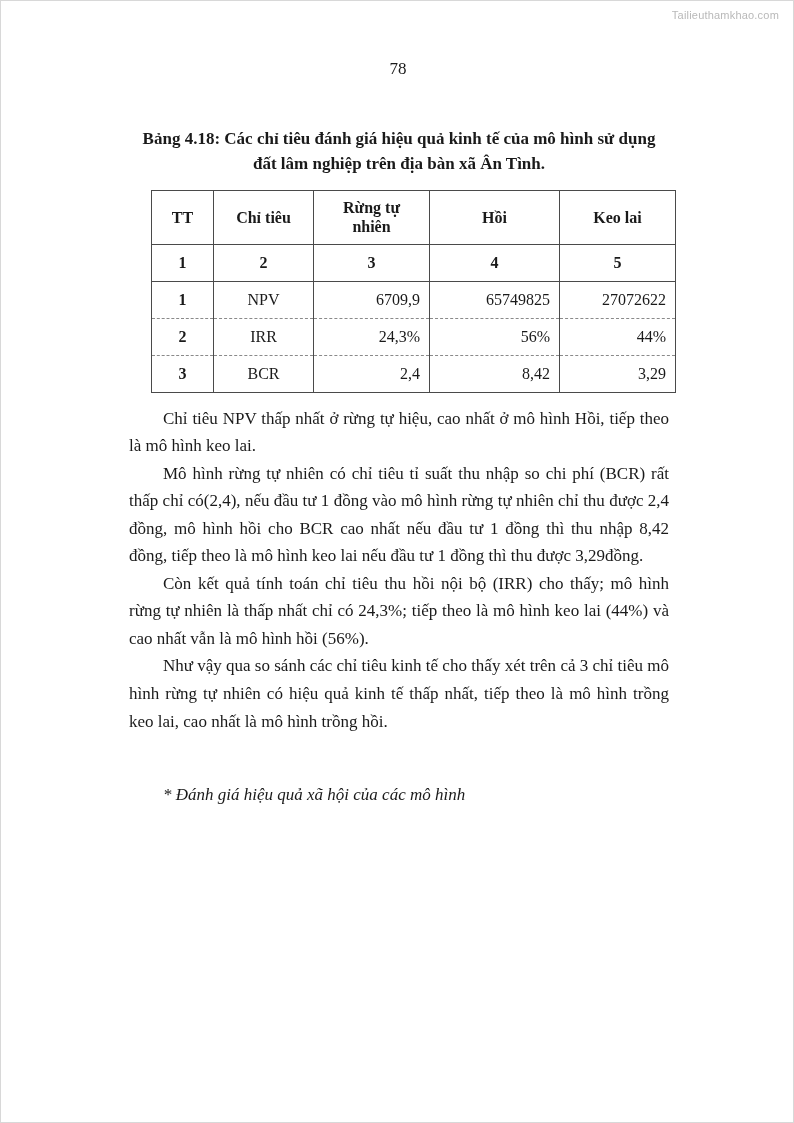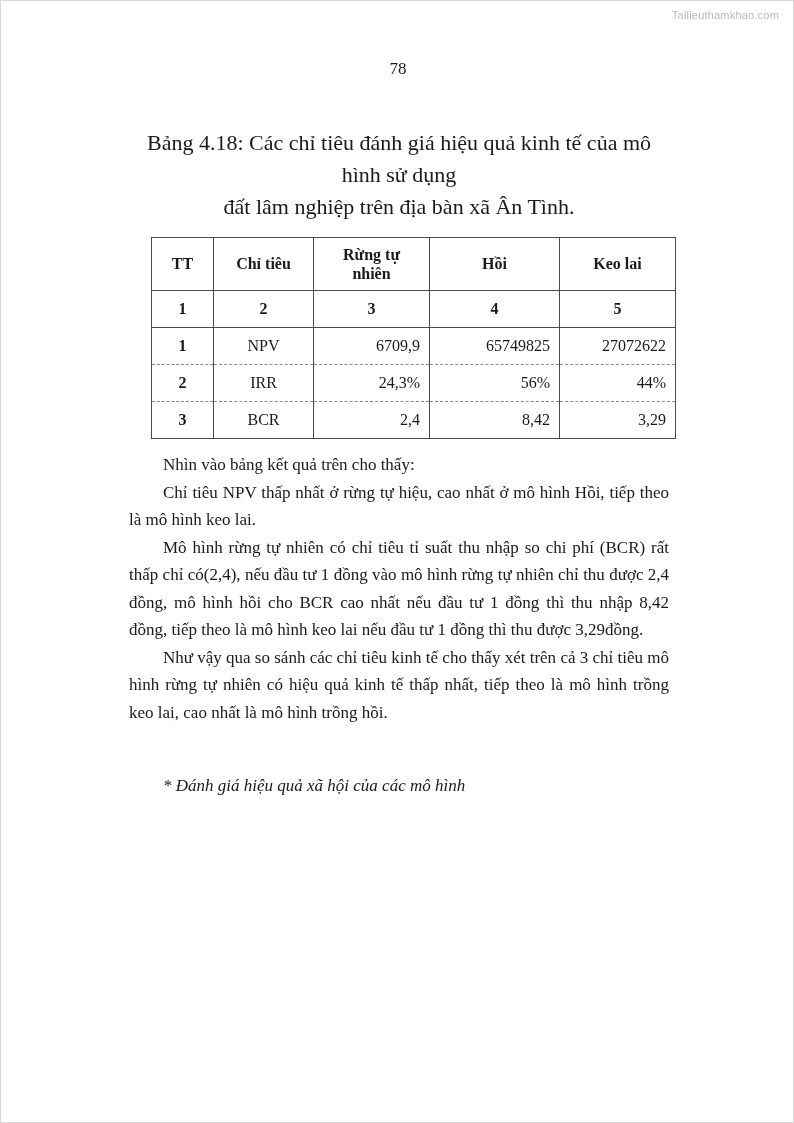--- a/index.html
+++ b/index.html
@@ -41,22 +41,22 @@
     text-align: center;
     font-size: 17px;
   }
   .content {
     position: absolute;
     left: 128px;
     top: 126px;
     width: 540px;
   }
   .table-caption {
-    font-weight: normal;
-    font-size: 22px;
+    font-weight: bold;
+    font-size: 17px;
     line-height: 1.45;
     text-align: center;
     margin: 0 0 14px 0;
   }
   .table-caption .line2 {
     display: block;
   }
   table.data {
     border-collapse: collapse;
     width: 524px;
@@ -178,21 +178,21 @@
           <td class="idx">3</td>
           <td class="name">BCR</td>
           <td class="num">2,4</td>
           <td class="num">8,42</td>
           <td class="num">3,29</td>
         </tr>
       </tbody>
     </table>
 
     <div class="body-text">
-      <p>Nhìn vào bảng kết quả trên cho thấy:</p>
       <p>Chỉ tiêu NPV thấp nhất ở rừng tự hiệu, cao nhất ở mô hình Hồi, tiếp theo là mô hình keo lai.</p>
       <p>Mô hình rừng tự nhiên có chỉ tiêu tỉ suất thu nhập so chi phí (BCR) rất thấp chỉ có(2,4),  nếu đầu tư 1 đồng vào mô hình rừng tự nhiên chỉ thu được 2,4 đồng, mô hình hồi cho BCR cao nhất nếu đầu tư 1 đồng thì thu nhập 8,42 đồng, tiếp theo là mô hình keo lai nếu đầu tư 1 đồng thì thu được 3,29đồng.</p>
+      <p>Còn kết quả tính toán chỉ tiêu thu hồi nội bộ (IRR) cho thấy; mô hình rừng tự nhiên là thấp nhất chỉ có 24,3%; tiếp theo là mô hình keo lai (44%) và cao nhất vẫn là mô hình hồi (56%).</p>
       <p>Như vậy qua so sánh các chỉ tiêu kinh tế cho thấy xét trên cả 3 chỉ tiêu mô hình rừng tự nhiên có hiệu quả kinh tế thấp nhất, tiếp theo là mô hình trồng keo lai, cao nhất là mô hình trồng hồi.</p>
       <p class="italic">* Đánh giá hiệu quả xã hội của các mô hình</p>
     </div>
 
   </div>
 </div>
 
 </body></html>

